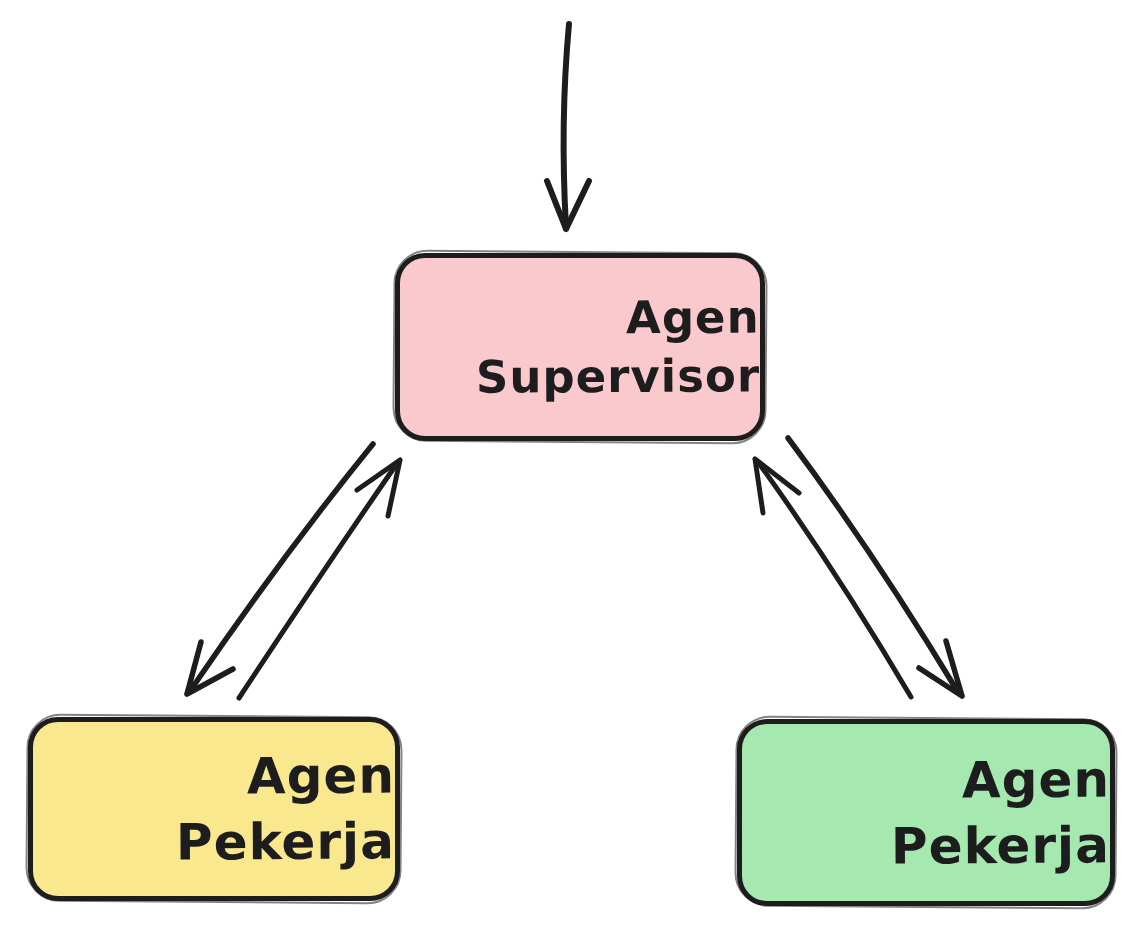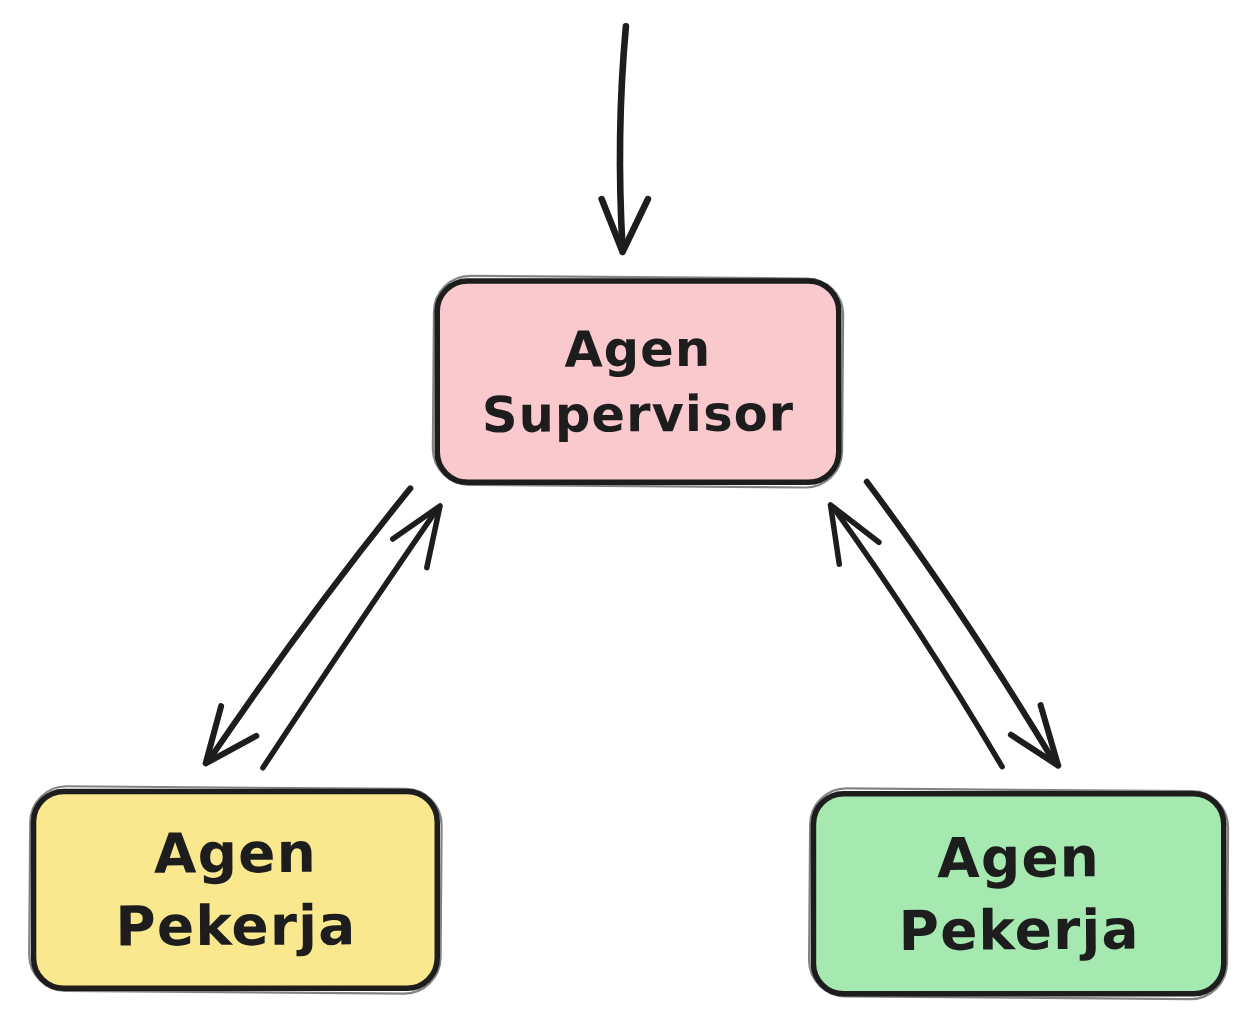--- a/index.html
+++ b/index.html
@@ -24,21 +24,21 @@
     fill: none;
     stroke-linecap: round;
     stroke-linejoin: round;
   }
   .node {
     position: absolute;
     border: 5px solid #1d1d1d;
     border-radius: 30px;
     display: flex;
     flex-direction: column;
-    align-items: center;
+    align-items: flex-end;
     justify-content: center;
     text-align: center;
     font-weight: bold;
     letter-spacing: 1px;
   }
   
   .node::before {
     content: "";
     position: absolute;
     inset: -7px;

